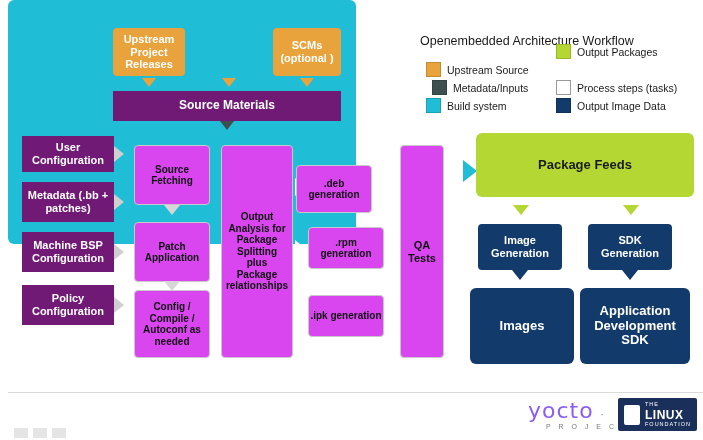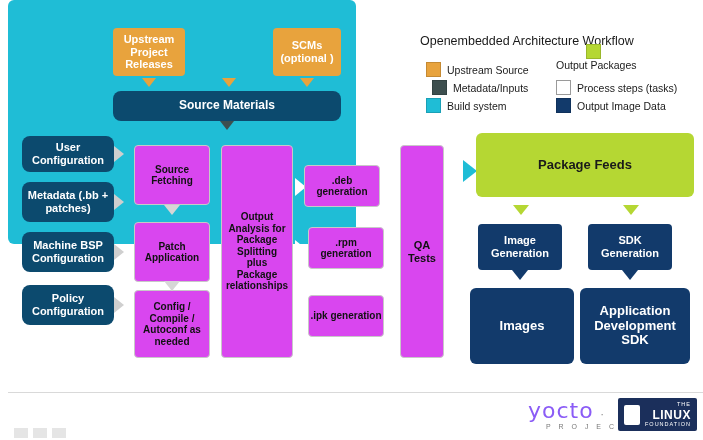--- a/index.html
+++ b/index.html
@@ -26,22 +26,22 @@
     color: #ffffff;
     font-weight: bold;
     line-height: 1.15;
   }
   .orange {
     background: #e8a33d;
     border-radius: 4px;
     font-size: 11px;
   }
   .darkslate {
-    background: #0c4a6e;
-    border-radius: 8px;
+    background: #701a75;
+    border-radius: 0;
     font-size: 11px;
   }
   .cyan-panel {
     background: #1fbdd6;
     border-radius: 6px;
   }
   .white-box {
     background: #d946ef;
     border: 1px solid #c8c8c8;
     border-radius: 4px;
@@ -230,21 +230,21 @@
   </div>
   <div class="legend-row" style="left:418px; top:80px;padding-left:6px;">
     <span class="swatch" style="background:#3d4f4f;"></span>
     <span>Metadata/Inputs</span>
   </div>
   <div class="legend-row" style="left:418px; top:98px;">
     <span class="swatch" style="background:#1fbdd6;"></span>
     <span>Build system</span>
   </div>
 
-  <div class="legend-row" style="left:548px; top:44px;flex-direction:column;">
+  <div class="legend-row" style="left:548px; top:44px;">
     <span class="swatch" style="background:#b5d733;"></span>
     <span>Output Packages</span>
   </div>
   <div class="legend-row" style="left:548px; top:80px;">
     <span class="swatch" style="background:#ffffff; border:1px solid #9a9a9a;"></span>
     <span>Process steps (tasks)</span>
   </div>
   <div class="legend-row" style="left:548px; top:98px;">
     <span class="swatch" style="background:#123a6b;"></span>
     <span>Output Image Data</span>
@@ -286,21 +286,21 @@
   <div class="arrow-right-white" style="left:203px; top:316px;"></div>
 
   <div class="box white-box" style="left:213px; top:145px; width:72px; height:213px;">
     <span style="padding:0 4px;">Output Analysis for Package Splitting plus Package relationships</span>
   </div>
 
   <div class="arrow-right-white" style="left:287px; top:178px;"></div>
   <div class="arrow-right-white" style="left:287px; top:240px;"></div>
   <div class="arrow-right-white" style="left:287px; top:308px;"></div>
 
-  <div class="box white-box" style="left:296px; top:165px; width:76px; height:42px;">
+  <div class="box white-box" style="left:288px; top:165px; width:76px; height:48px;">
     <span>.deb generation</span>
   </div>
   <div class="box white-box" style="left:300px; top:227px; width:76px; height:42px;">
     <span>.rpm generation</span>
   </div>
   <div class="box white-box" style="left:300px; top:295px; width:76px; height:42px;">
     <span>.ipk generation</span>
   </div>
 
   <div class="arrow-right-white" style="left:378px; top:178px;"></div>
@@ -336,21 +336,21 @@
   <div class="box navy" style="left:572px; top:288px; width:110px; height:76px;">
     <span>Application Development SDK</span>
   </div>
 
   <div class="footer-rule" style="top:392px;"></div>
 
   <div class="yocto-logo" style="left:520px; top:398px;">yocto</div>
   <div class="yocto-sub" style="left:538px; top:423px;">P R O J E C T</div>
   <div class="dot-sep" style="left:592px; top:406px;">·</div>
 
-  <div class="linux-badge" style="left:610px; top:398px;text-align:right;">
+  <div class="linux-badge" style="left:610px; top:398px;">
     <span class="linux-mark"></span>
     <span style="display:flex; flex-direction:column; justify-content:center;">
       <span class="linux-text-sub">THE</span>
       <span class="linux-text-main">LINUX</span>
       <span class="linux-text-sub">FOUNDATION</span>
     </span>
   </div>
 
   <div class="corner-marks">
     <span></span>

